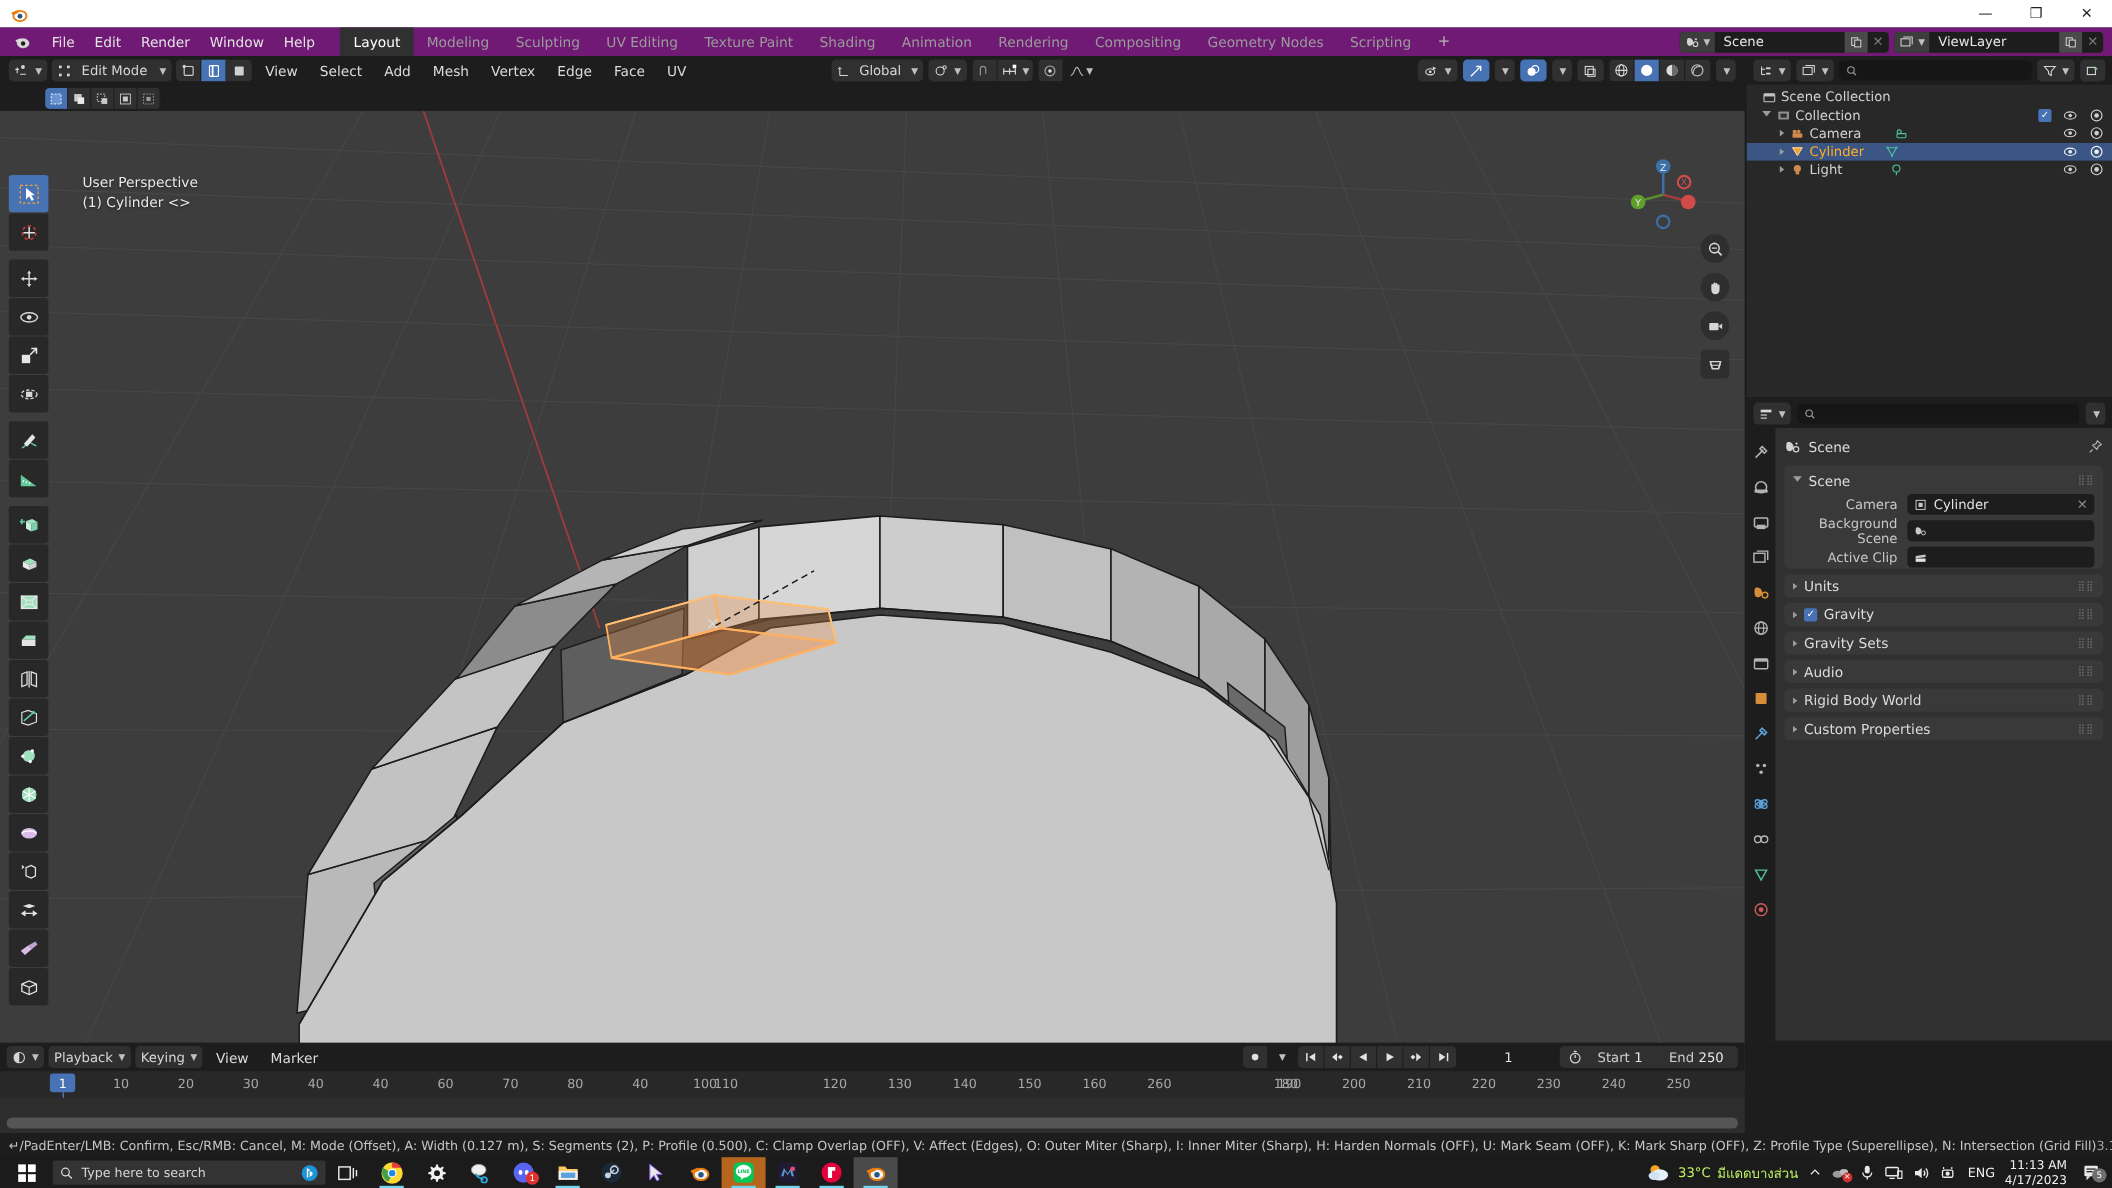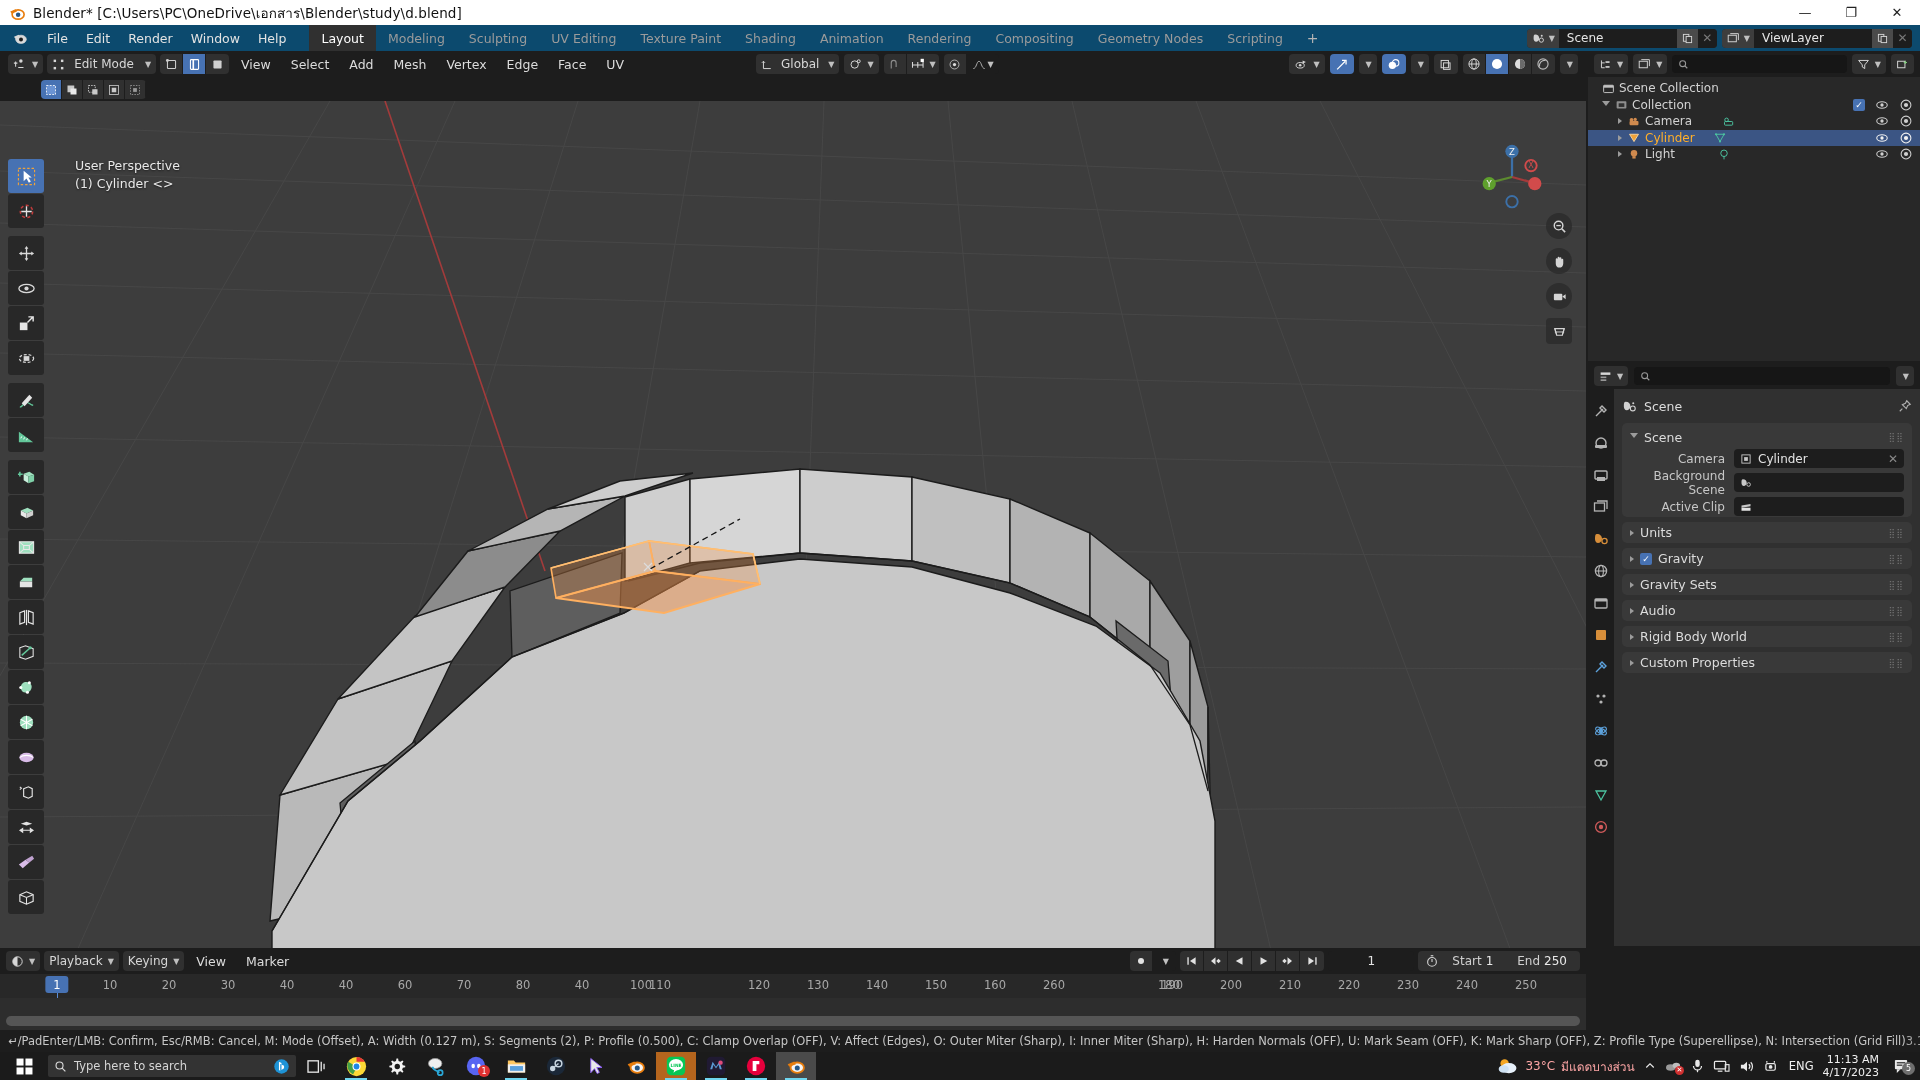--- a/index.html
+++ b/index.html
@@ -24,21 +24,21 @@
   .win-title .t { white-space: nowrap; letter-spacing: 0.1px; }
   .win-ctrls { margin-left: auto; display: flex; height: 25px; }
   .win-ctrls div {
     width: 46px; height: 25px; display: flex; align-items: center; justify-content: center;
     font-size: 13px; color: #222;
   }
 
   
   .topbar {
     position: absolute; left: 0; top: 25px; width: 1920px; height: 26px;
-    background: #0c4a6e; display: flex; align-items: center;
+    background: #701a75; display: flex; align-items: center;
   }
   .topbar .blogo { width: 16px; height: 16px; margin: 0 10px 0 12px; }
   .menu-item {
     padding: 3px 9px; font-size: 12.5px; color: #e3e3e3; border-radius: 3px;
     white-space: nowrap;
   }
   .ws-tabs { display: flex; align-items: center; margin-left: 14px; height: 26px; }
   .ws-tab {
     padding: 5px 12px 5px 12px; font-size: 12.5px; color: #9b9b9b; white-space: nowrap;
     height: 26px; display: flex; align-items: center;
@@ -281,21 +281,21 @@
   .tb-icon {
     width: 40px; height: 28px; display: flex; align-items: center; justify-content: center;
     position: relative;
   }
   .tb-icon.active-hl { background: #b5651d; }
   .tb-icon.active-hl2 { background: #4a4a4a; }
   .tb-underline {
     position: absolute; bottom: 0; left: 9px; width: 22px; height: 2px; background: #6fd6f0;
   }
   .tb-tray { margin-left: auto; display: flex; align-items: center; gap: 9px; padding-right: 6px; }
-  .tb-weather { display: flex; align-items: center; gap: 6px; font-size: 12px; color: #fca5a5; }
+  .tb-weather { display: flex; align-items: center; gap: 6px; font-size: 12px; color: #bef264; }
   .tb-clock { font-size: 11px; color: #f0f0f0; line-height: 13px; text-align: right; }
   .tb-lang { font-size: 11.5px; color: #efefef; }
   .tb-notif { width: 26px; display: flex; align-items: center; justify-content: center; position: relative; }
   .badge {
     position: absolute; right: -1px; bottom: -1px; background: #6e6e6e; color: #fff;
     border-radius: 50%; width: 13px; height: 13px; font-size: 8px;
     display: flex; align-items: center; justify-content: center;
   }
   svg { display: block; }
 </style>
@@ -303,21 +303,20 @@
 <body>
 
 <div class="app">
 
   <div class="win-title">
     <svg class="blender-logo" viewBox="0 0 24 24">
       <ellipse cx="13.5" cy="14" rx="8" ry="6.2" fill="#ffffff" stroke="#e87d0d" stroke-width="2.2"></ellipse>
       <circle cx="13.5" cy="14.3" r="3" fill="#265787"></circle>
       <path d="M3 10 L10 7 L12 10 L5 13 Z" fill="#e87d0d"></path>
     </svg>
-    <div class="t">Blender* [C:\Users\PC\OneDrive\เอกสาร\Blender\study\d.blend]</div>
     <div class="win-ctrls">
       <div>—</div>
       <div>❐</div>
       <div>✕</div>
     </div>
   </div>
 
   <div class="topbar">
     <svg class="blogo" viewBox="0 0 24 24">
       <ellipse cx="13.5" cy="14" rx="8" ry="6.2" fill="#d9d9d9" stroke="#d9d9d9" stroke-width="1"></ellipse>

